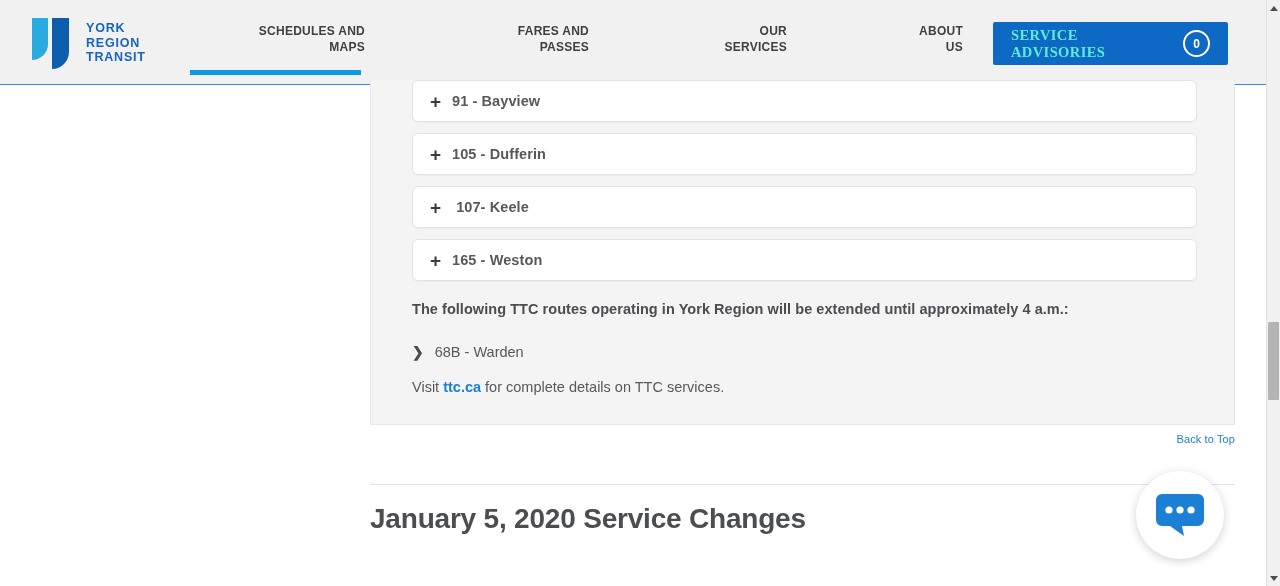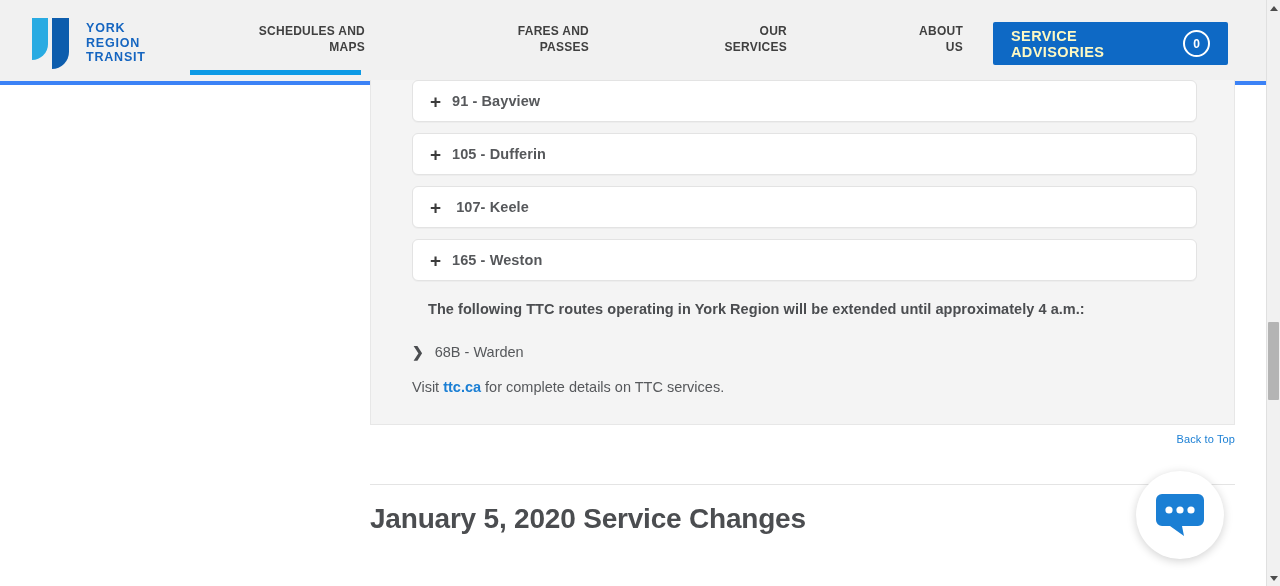--- a/index.html
+++ b/index.html
@@ -25,21 +25,21 @@
     overflow: hidden;
   }
 
   
   .site-header {
     position: absolute;
     left: 0; top: 0;
     width: 1266px;
     height: 85px;
     background: #f1f1f1;
-    border-bottom: 4px solid #3b82f6;
+    border-bottom: 1px solid #3b82f6;
     box-sizing: border-box;
   }
 
   .logo-wrap {
     position: absolute;
     left: 30px; top: 16px;
     display: flex;
     align-items: center;
     gap: 10px;
   }
@@ -95,25 +95,26 @@
     border-radius: 2px;
     display: flex;
     align-items: center;
     justify-content: center;
     gap: 22px;
     cursor: pointer;
     padding: 0 18px;
     box-sizing: border-box;
   }
   .advisories-label {
-    color: #fef9c3;
+    color: #5eead4;
     font-size: 14.5px;
     font-weight: bold;
     letter-spacing: 0.4px;
     text-transform: uppercase;
+    font-family: Liberation Serif, serif;
   }
   .advisories-count {
     width: 23px; height: 23px;
     border: 2px solid #ffffff;
     border-radius: 50%;
     color: #ffffff;
     font-size: 12px;
     font-weight: bold;
     display: flex;
     align-items: center;
@@ -171,21 +172,20 @@
     white-space: pre;
   }
 
   .panel-note {
     position: absolute;
     left: 41px; top: 221px;
     font-size: 14.5px;
     font-weight: bold;
     color: #4b4d50;
     letter-spacing: 0.05px;
-    margin-left: 16px;
   }
 
   .bullet-row {
     position: absolute;
     left: 41px; top: 264px;
     display: flex;
     align-items: baseline;
     gap: 11px;
   }
   .bullet-arrow {

